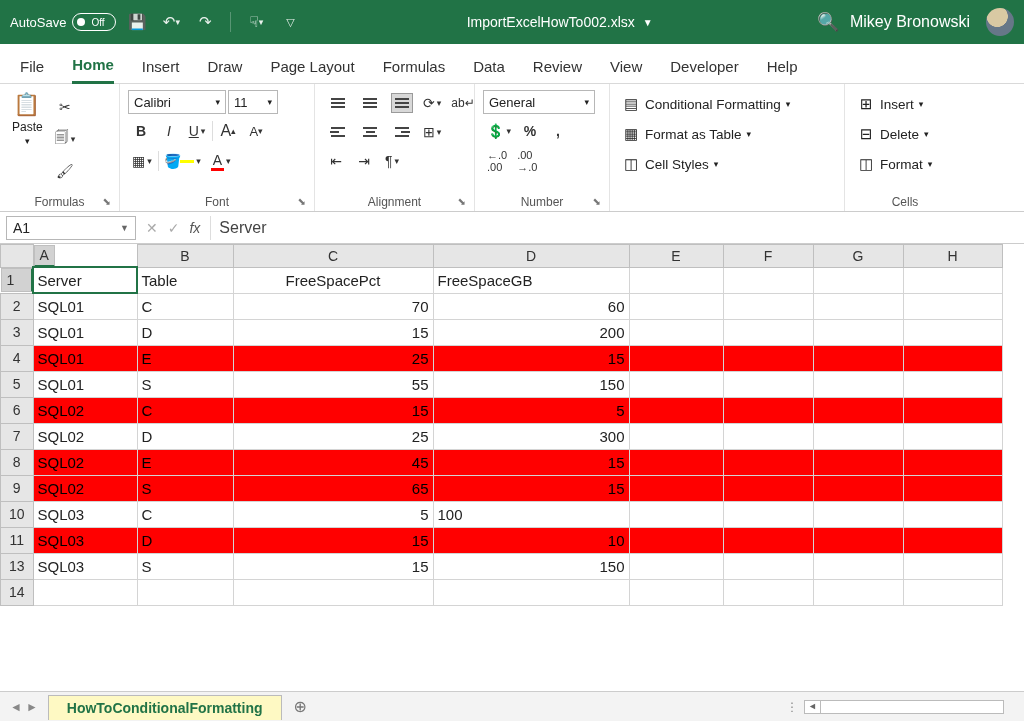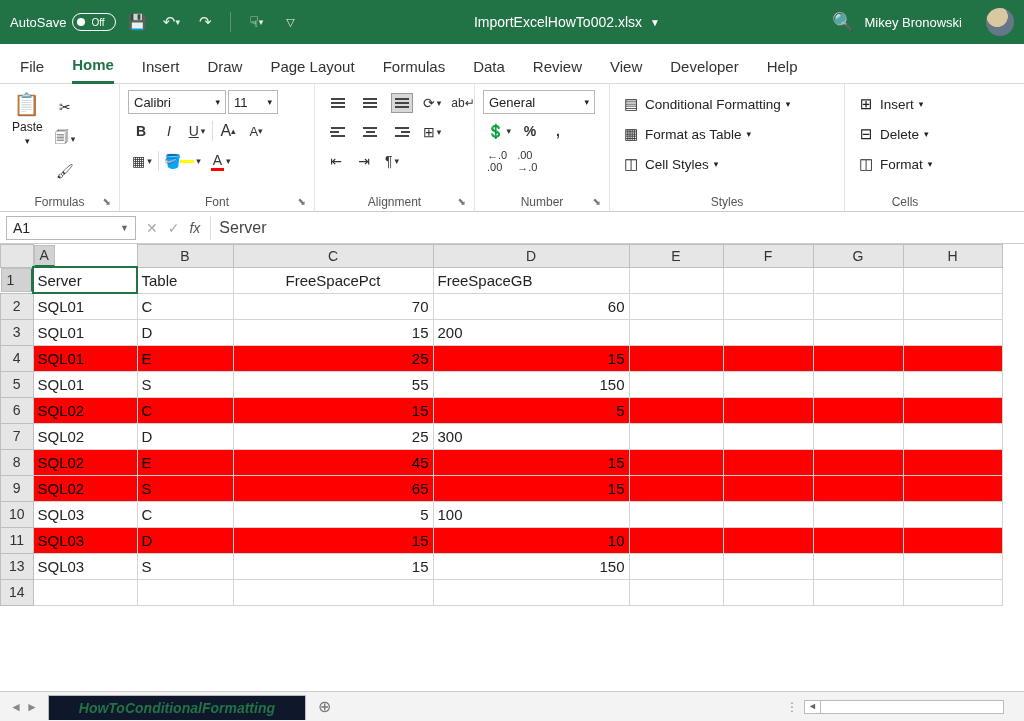--- a/index.html
+++ b/index.html
@@ -6,21 +6,21 @@
 body { width: 1024px; height: 721px; background: #fff; overflow: hidden; font-size: 14px; color: #222; }
 
 
 .titlebar { background: #217346; height: 44px; display: flex; align-items: center; color: #fff; padding: 0 10px; gap: 8px; }
 .titlebar .autosave { display: flex; align-items: center; gap: 6px; font-size: 13px; }
 .titlebar .toggle { width: 44px; height: 18px; border: 1.5px solid #fff; border-radius: 9px; display: inline-flex; align-items: center; padding: 0 4px; font-size: 10px; position: relative; }
 .titlebar .toggle::before { content: ""; width: 8px; height: 8px; background: #fff; border-radius: 50%; }
 .titlebar .icon-btn { color: #fff; width: 26px; height: 26px; display: inline-flex; align-items: center; justify-content: center; opacity: .9; font-size: 15px; }
 .titlebar .sep { width: 1px; height: 20px; background: rgba(255,255,255,.25); margin: 0 4px; }
 .titlebar .file { flex: 1; text-align: center; font-size: 14px; display: flex; justify-content: center; gap: 8px; align-items: center; }
-.titlebar .user { display: flex; align-items: center; gap: 24px; font-size: 13px; }
+.titlebar .user { display: flex; align-items: center; gap: 16px; font-size: 16px; }
 .titlebar .avatar { width: 28px; height: 28px; border-radius: 50%; background: radial-gradient(circle at 40% 30%, #d9c9a3 40%, #678 42%); }
 
 
 .tabs { height: 40px; display: flex; align-items: flex-end; padding: 0 20px; gap: 28px; border-bottom: 1px solid #d9d9d9; }
 .tab { font-size: 15px; color: #333; padding-bottom: 8px; }
 .tab.active { color: #217346; font-weight: 600; border-bottom: 3px solid #217346; margin-bottom: -1px; }
 
 
 .ribbon { height: 128px; background: #fff; display: flex; border-bottom: 1px solid #ccc; }
 .group { border-right: 1px solid #e4e4e4; padding: 6px 8px 2px 8px; display: flex; flex-direction: column; }
@@ -60,21 +60,21 @@
 td.cell { border: 1px solid #d4d4d4; height: 26px; font-size: 15px; padding: 0 4px; overflow: hidden; white-space: nowrap; }
 .colhead th.sel, .rownum.sel { background: #d2d2d2; border-bottom: 2px solid #217346; }
 .rownum.sel { border-bottom: 1px solid #bfbfbf; border-right: 2px solid #217346; }
 td.active { outline: 2px solid #217346; outline-offset: -1px; }
 tr.red td.cell { background: #ff0000; color: #000; }
 .corner { background: #e6e6e6; border: 1px solid #bfbfbf; }
 
 
 .sheetbar { position: absolute; bottom: 0; left: 0; right: 0; height: 30px; background: #f3f3f3; border-top: 1px solid #ccc; display: flex; align-items: center; }
 .sheetnav { display: flex; gap: 4px; padding: 0 10px; color: #888; font-size: 12px; }
-.sheettab { background: #0f172a; border: 1px solid #bbb; border-bottom: none; padding: 4px 30px; font-size: 14px; color: #217346; font-weight: 600; margin-bottom: -1px; font-style: italic; }
+.sheettab { background: #fef9c3; border: 1px solid #bbb; border-bottom: none; padding: 4px 18px; font-size: 14px; color: #217346; font-weight: 600; margin-bottom: -1px; }
 .addsheet { color: #777; padding: 0 12px; font-size: 16px; }
 .hscroll { flex: 1; display: flex; justify-content: flex-end; align-items: center; gap: 4px; padding-right: 20px;}
 .hscroll .dots { color: #888; letter-spacing: 2px; font-size: 12px;}
 .hscroll .bar { width: 200px; height: 14px; border: 1px solid #bbb; background: #fff; display: flex; }
 .hscroll .bar::before { content: "◄"; font-size: 9px; color: #666; padding: 0 3px; border-right: 1px solid #bbb;}
 </style>
 </head>
 <body>
 
 <div class="titlebar">
@@ -275,21 +275,20 @@
             <span>Format as Table</span>
             <span style="font-size:9px">▾</span>
           </div>
       <div class="txtbtn">
             <span class="ic">◫</span>
             <span>Cell Styles</span>
             <span style="font-size:9px">▾</span>
           </div>
     </div>
       </div>
-    <div class="label"><span>Styles</span></div>
   </div>
 
   <div class="group" style="width:120px;border-right:none">
     <div class="body">
         <div class="vcol" style="gap:6px;padding-top:2px">
       <div class="txtbtn">
             <span class="ic">⊞</span>
             <span>Insert</span>
             <span style="font-size:9px">▾</span>
           </div>
@@ -368,21 +367,21 @@
           <td class="cell" style="text-align:left"></td>
           <td class="cell" style="text-align:left"></td>
           <td class="cell" style="text-align:left"></td>
           <td class="cell" style="text-align:left"></td>
         </tr>
         <tr>
           <td class="rownum">3</td>
           <td class="cell" style="text-align:left">SQL01</td>
           <td class="cell" style="text-align:left">D</td>
           <td class="cell" style="text-align:right">15</td>
-          <td class="cell" style="">200</td>
+          <td class="cell" style="text-align:right">200</td>
           <td class="cell" style="text-align:left"></td>
           <td class="cell" style="text-align:left"></td>
           <td class="cell" style="text-align:left"></td>
           <td class="cell" style="text-align:left"></td>
         </tr>
         <tr class="red">
           <td class="rownum">4</td>
           <td class="cell" style="text-align:left">SQL01</td>
           <td class="cell" style="text-align:left">E</td>
           <td class="cell" style="text-align:right">25</td>
@@ -412,21 +411,21 @@
           <td class="cell" style="text-align:left"></td>
           <td class="cell" style="text-align:left"></td>
           <td class="cell" style="text-align:left"></td>
           <td class="cell" style="text-align:left"></td>
         </tr>
         <tr>
           <td class="rownum">7</td>
           <td class="cell" style="text-align:left">SQL02</td>
           <td class="cell" style="text-align:left">D</td>
           <td class="cell" style="text-align:right">25</td>
-          <td class="cell" style="">300</td>
+          <td class="cell" style="text-align:right">300</td>
           <td class="cell" style="text-align:left"></td>
           <td class="cell" style="text-align:left"></td>
           <td class="cell" style="text-align:left"></td>
           <td class="cell" style="text-align:left"></td>
         </tr>
         <tr class="red">
           <td class="rownum">8</td>
           <td class="cell" style="text-align:left">SQL02</td>
           <td class="cell" style="text-align:left">E</td>
           <td class="cell" style="text-align:right">45</td>

